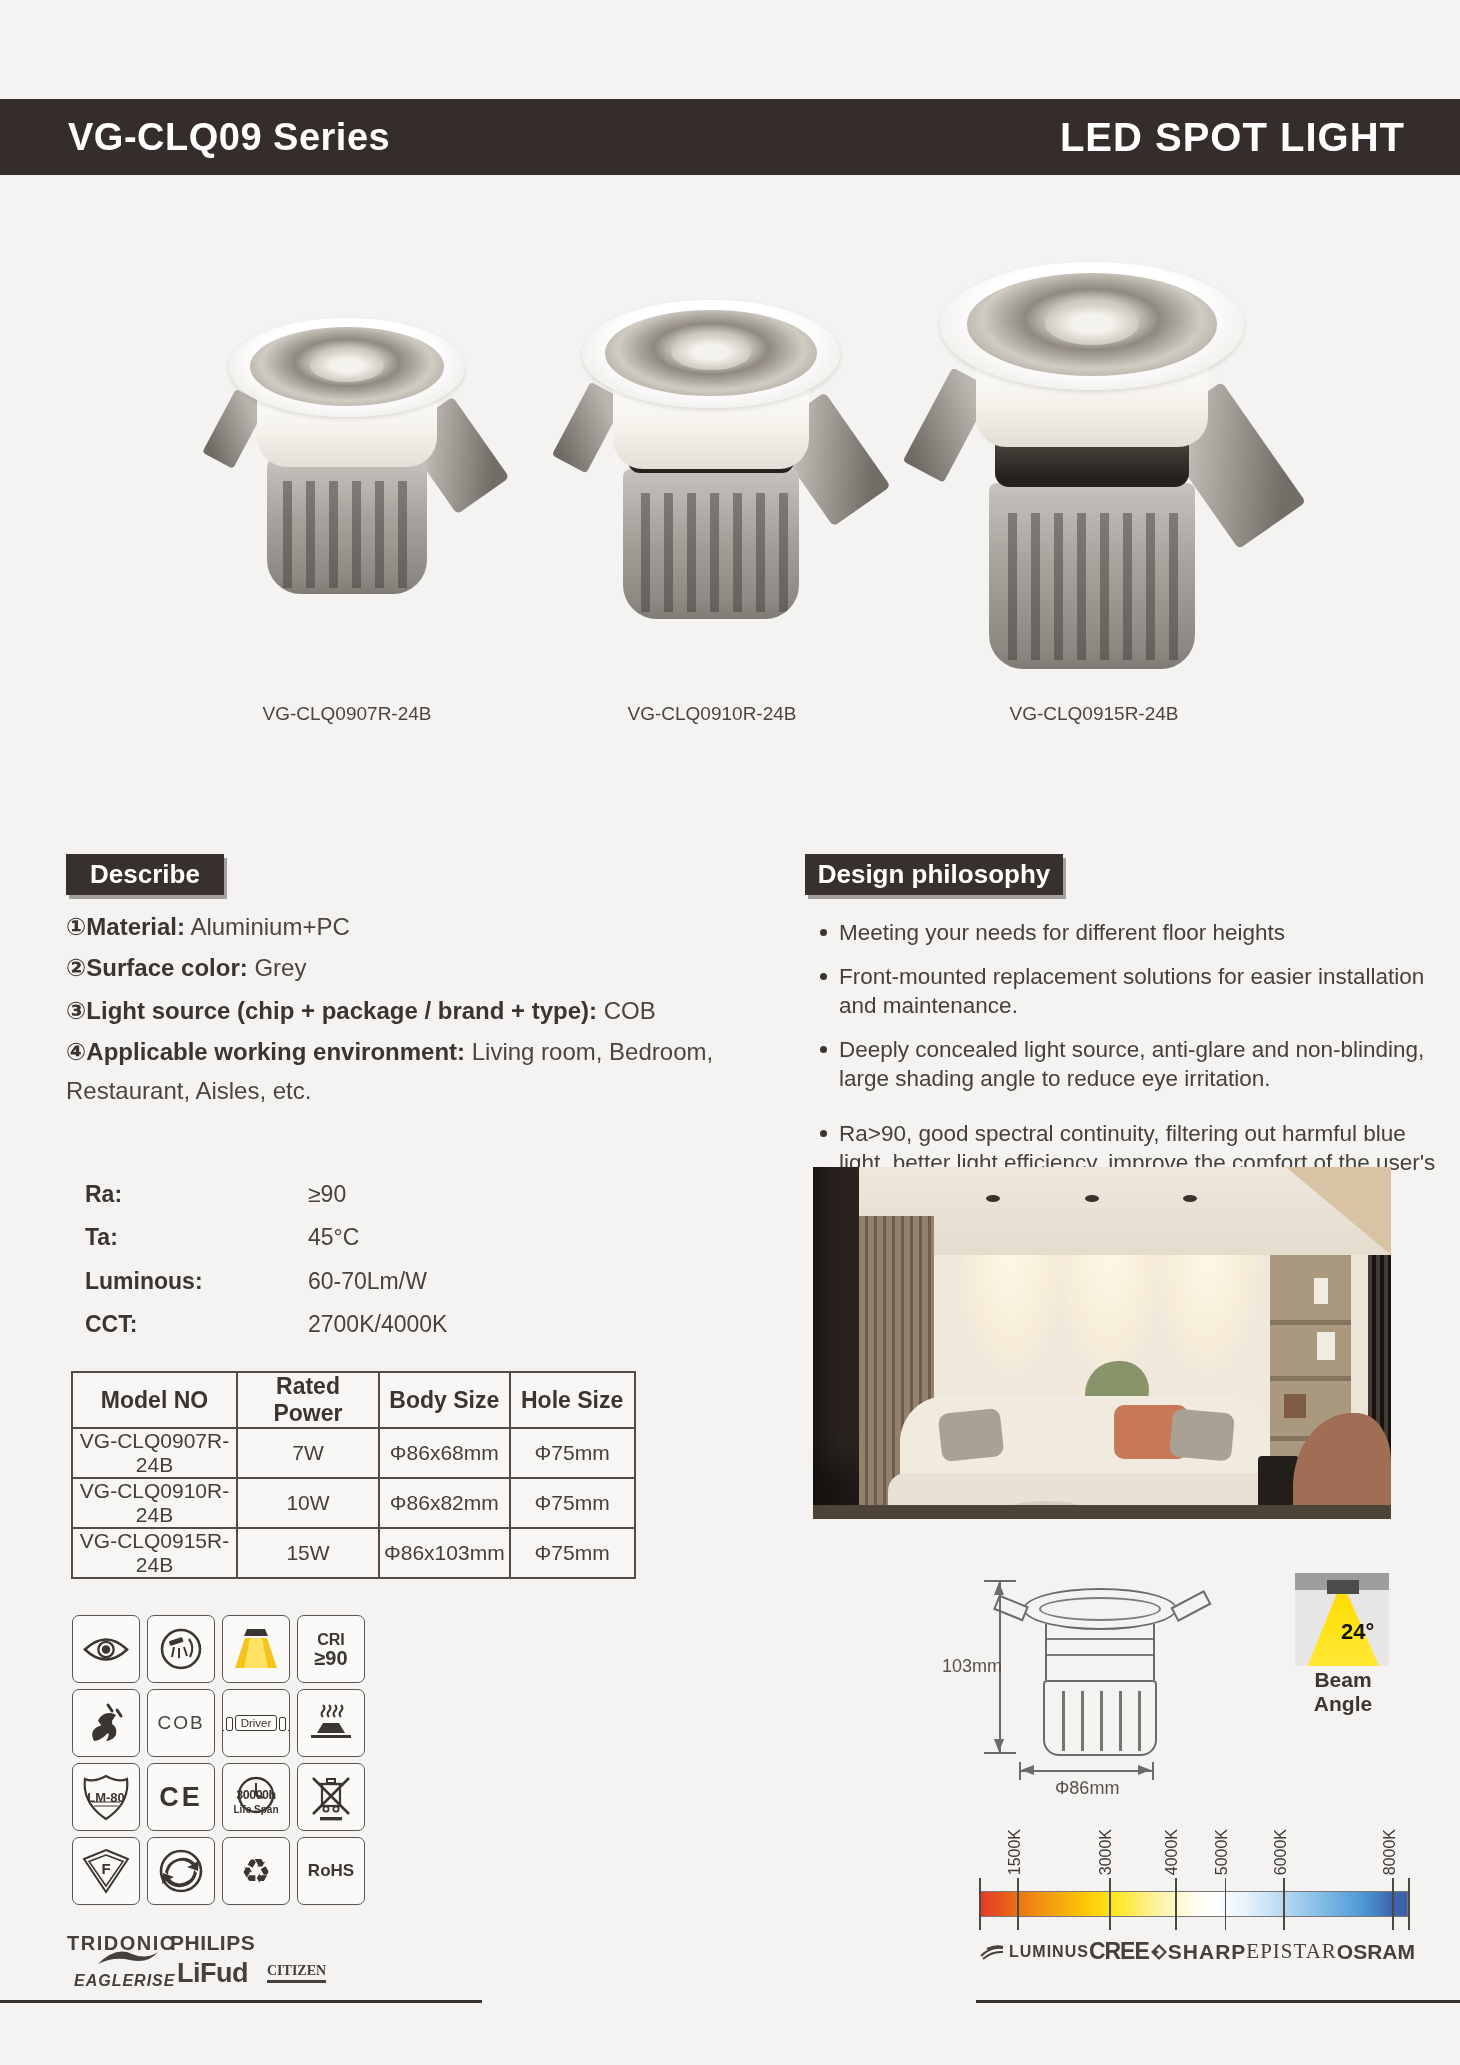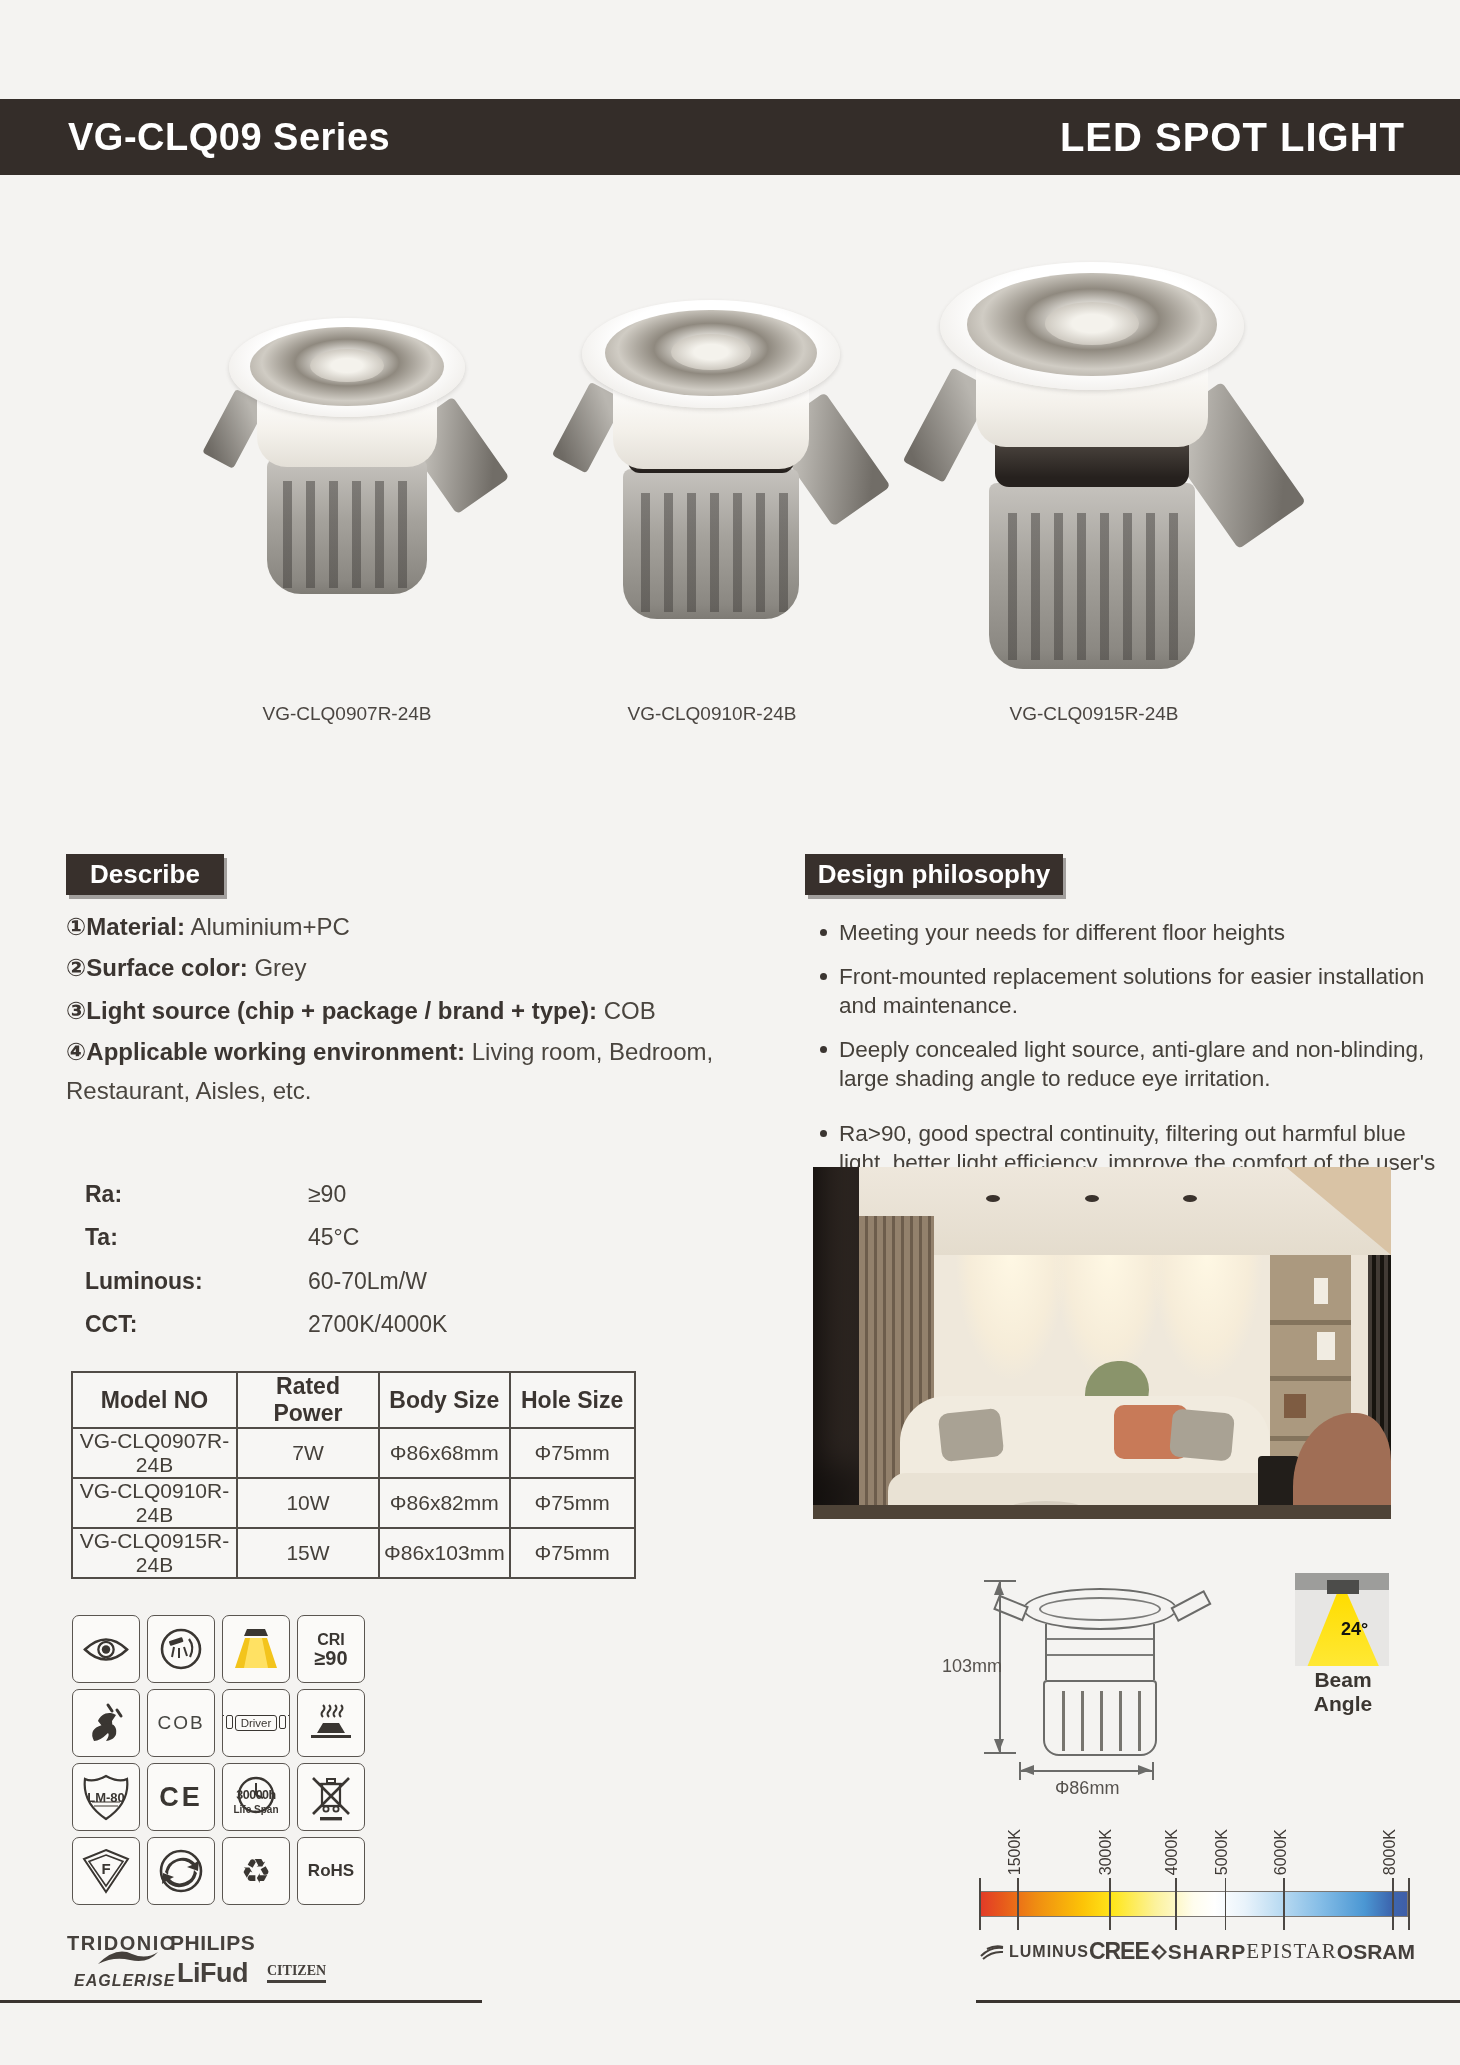--- a/index.html
+++ b/index.html
@@ -102,21 +102,21 @@
   .it-cob  { font-size:19px; letter-spacing:2px; color:#464642; }
   .it-lm80 { position:absolute; font-size:13px; font-weight:bold; }
   .it-ce   { font-size:27px; font-weight:600; letter-spacing:3px; }
   .it-hours{ position:absolute; top:24px; font-size:12.5px; font-weight:800; letter-spacing:-.5px; }
   .it-life { position:absolute; top:40px; font-size:10px; font-weight:800; }
   .it-f    { position:absolute; top:22px; font-size:15px; font-weight:bold; }
   .it-ro   { font-size:17px; font-weight:800; }
   .it-rec  { font-size:34px; line-height:34px; font-family:"DejaVu Sans",sans-serif; }
   .rel { position:relative; }
   .drv-box { border:1.6px solid #3a3632; border-radius:3px; font-size:11.5px; padding:1px 5px; position:relative; }
-  .drv-wrap { display:flex; align-items:flex-start; gap:2px; }
+  .drv-wrap { display:flex; align-items:flex-end; gap:2px; }
   .drv-dash { width:6px; height:0; border-top:1.6px dashed #3a3632; }
   .drv-brk  { width:7px; height:14px; border:1.6px solid #3a3632; border-radius:2px; }
 
   
   .dlogo { position:absolute; color:#45403c; white-space:nowrap; }
   .lg-tridonic { font-size:20px; font-weight:800; letter-spacing:1.5px; }
   .lg-philips  { font-size:21px; font-weight:800; letter-spacing:.5px; }
   .lg-eagle    { font-size:16px; font-weight:bold; letter-spacing:1px; }
   .lg-lifud    { font-size:27px; font-weight:800; letter-spacing:-.5px; }
   .lg-citizen  { font-size:14px; font-weight:bold; font-family:"Liberation Serif",serif;
@@ -135,21 +135,21 @@
   .d-sink::before { content:""; position:absolute; left:7%; right:7%; top:12%; bottom:4%;
       background:repeating-linear-gradient(90deg, transparent 0 9px, #77756f 9px 12px, transparent 12px 19px); }
   .d-clip { position:absolute; border:2px solid #6b6b69; background:#f4f3f1; }
 
   
   .beam { position:absolute; left:1295px; top:1573px; width:94px; height:93px; background:#e7e6e4; }
   .beam-ceiling { position:absolute; left:0; top:0; width:100%; height:17px; background:#9d9d9b; }
   .beam-fixture { position:absolute; left:32px; top:7px; width:32px; height:14px; background:#4c4c4a; }
   .beam-cone { position:absolute; left:6px; top:20px; width:82px; height:73px;
       clip-path:polygon(44% 0,56% 0,95% 100%,8% 100%); background:linear-gradient(180deg,#ffdd00,#ffe834); }
-  .beam-deg { position:absolute; left:46px; top:46px; font-size:18px; font-weight:bold; color:#14140f; }
+  .beam-deg { position:absolute; left:46px; top:46px; font-size:22px; font-weight:bold; color:#14140f; }
   .beam-label { position:absolute; left:1288px; top:1668px; width:110px; text-align:center; font-size:21px; font-weight:bold; color:#3b3631; }
 
   
   .cct { position:absolute; left:979px; top:1815px; width:429px; height:120px; }
   .cct-bar { position:absolute; left:0; top:76px; width:429px; height:26px; border:1px solid #7a7672;
       background:linear-gradient(90deg,#e23a28 0%,#e7581c 5%,#ef8c12 13%,#fcc307 24%,#ffe61a 31%,#fcf29b 41%,#fffdee 50%,#ffffff 55%,#e9f3fb 62%,#bcdcf2 70%,#83bce6 80%,#4b97d3 90%,#3d68b0 96%,#3f5ea8 100%); }
   .cct-tick { position:absolute; top:63px; width:1.6px; height:52px; background:#4c4844; }
   .cct-lab { position:absolute; bottom:60px; font-size:16px; color:#3f3a36; writing-mode:vertical-rl; transform:rotate(180deg); }
 
   

